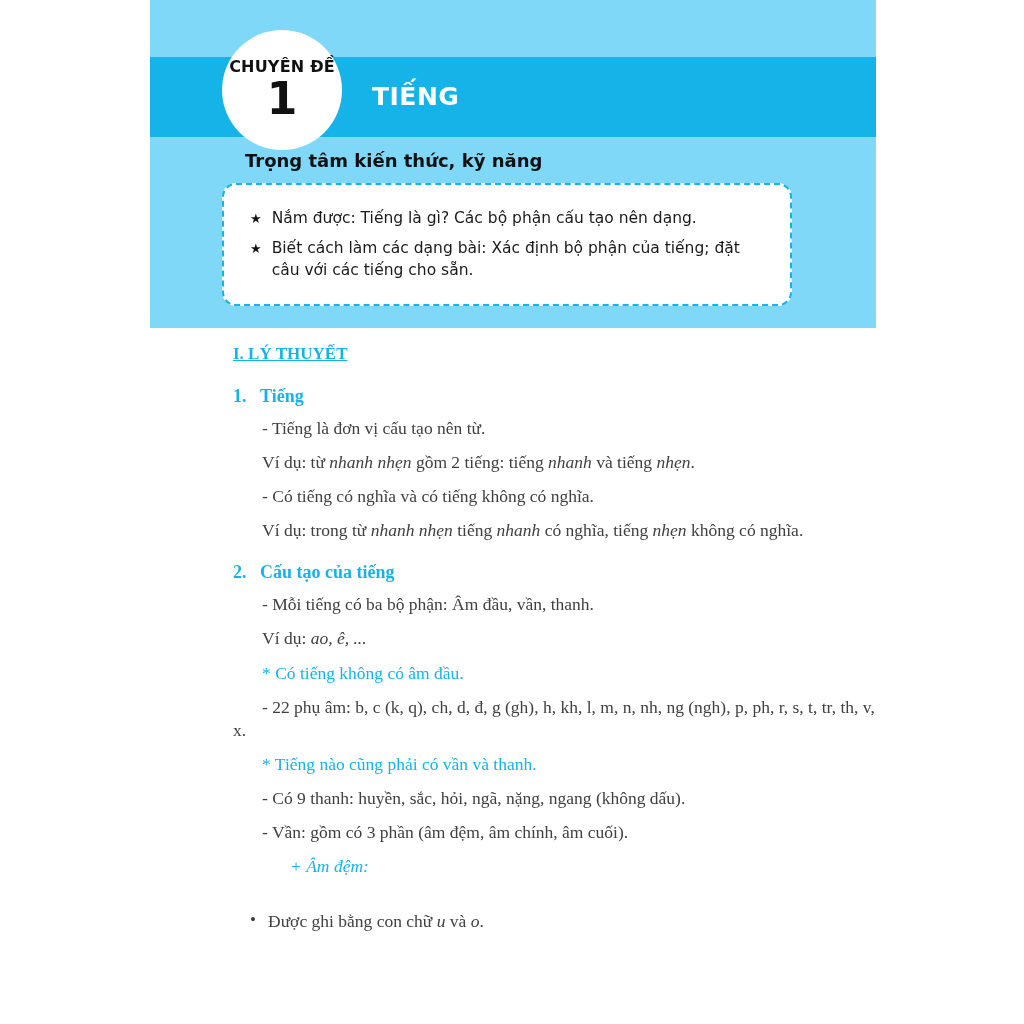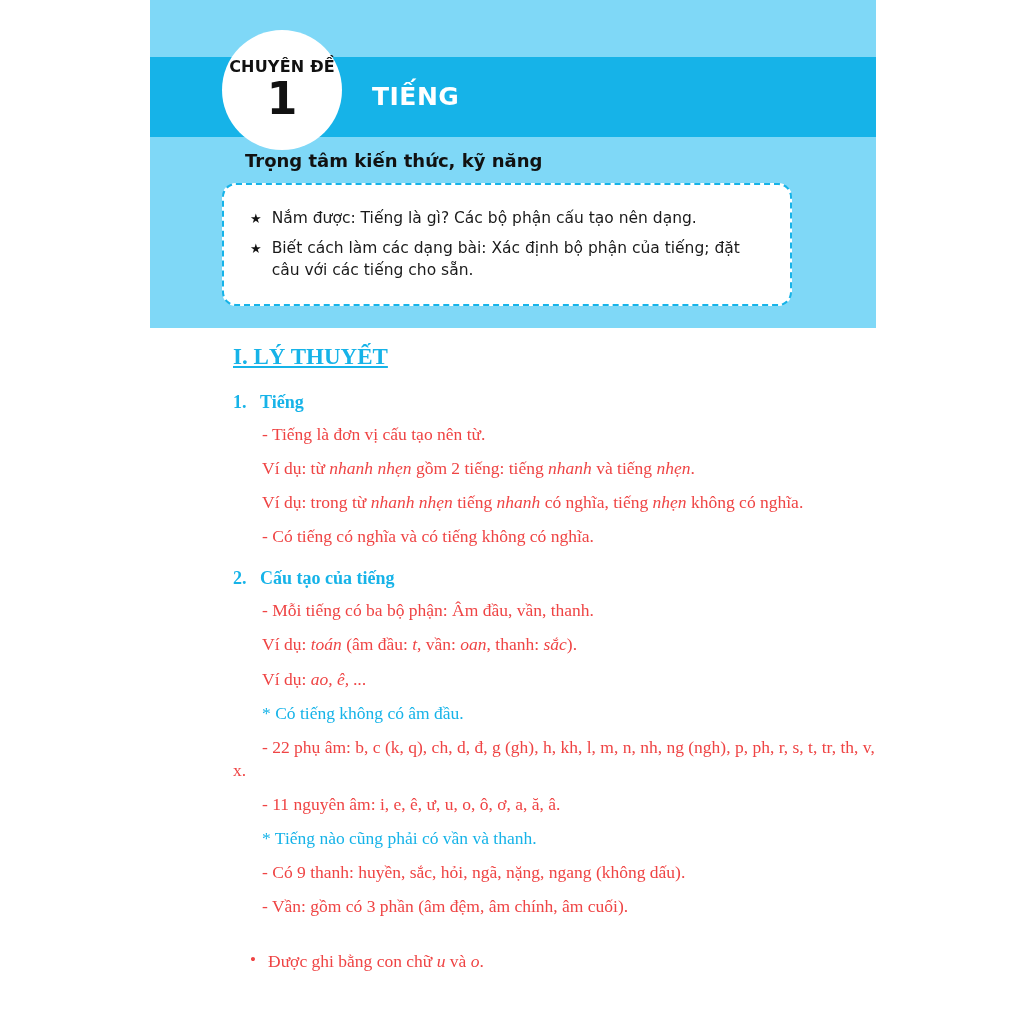--- a/index.html
+++ b/index.html
@@ -125,21 +125,21 @@
 
   
   .content {
     position: absolute;
     left: 150px;
     top: 344px;
     width: 726px;
   }
   .section-heading {
     font-family: "Liberation Serif", serif;
-    font-size: 23px;
+    font-size: 17px;
     font-weight: bold;
     color: #16b3e8;
     text-decoration: underline;
     margin: 0 0 22px 83px;
   }
   .numbered {
     display: flex;
     margin: 0 0 10px 83px;
     font-size: 18px;
     font-weight: bold;
@@ -147,21 +147,21 @@
   }
   .numbered .idx {
     width: 27px;
     flex: 0 0 auto;
   }
   p.line {
     margin: 0 0 11px 0;
     padding-left: 112px;
     font-size: 17.5px;
     line-height: 1.32;
-    color: #ef4444;
+    color: #404040;
   }
   p.line.accent {
     color: #16b3e8;
   }
   p.line.hang {
     padding-left: 83px;
     text-indent: 29px;
   }
   p.line.sub {
     padding-left: 140px;
@@ -215,33 +215,32 @@
 
     <h2 class="section-heading">I. LÝ THUYẾT</h2>
 
     <div class="numbered">
       <span class="idx">1.</span>
       <span>Tiếng</span>
     </div>
 
     <p class="line">- Tiếng là đơn vị cấu tạo nên từ.</p>
     <p class="line">Ví dụ: từ <i>nhanh nhẹn</i> gồm 2 tiếng: tiếng <i>nhanh</i> và tiếng <i>nhẹn</i>.</p>
+    <p class="line">- Có tiếng có nghĩa và có tiếng không có nghĩa.</p>
     <p class="line">Ví dụ: trong từ <i>nhanh nhẹn</i> tiếng <i>nhanh</i> có nghĩa, tiếng <i>nhẹn</i> không có nghĩa.</p>
-    <p class="line">- Có tiếng có nghĩa và có tiếng không có nghĩa.</p>
 
     <div class="numbered" style="margin-top:20px;">
       <span class="idx">2.</span>
       <span>Cấu tạo của tiếng</span>
     </div>
 
     <p class="line">- Mỗi tiếng có ba bộ phận: Âm đầu, vần, thanh.</p>
-    <p class="line">Ví dụ: <i>toán</i> (âm đầu: <i>t</i>, vần: <i>oan</i>, thanh: <i>sắc</i>).</p>
     <p class="line">Ví dụ: <i>ao, ê, ...</i></p>
     <p class="line accent">* Có tiếng không có âm đầu.</p>
     <p class="line hang">- 22 phụ âm: b, c (k, q), ch, d, đ, g (gh), h, kh, l, m, n, nh, ng (ngh), p, ph, r, s, t, tr, th, v, x.</p>
-    <p class="line">- 11 nguyên âm: i, e, ê, ư, u, o, ô, ơ, a, ă, â.</p>
     <p class="line accent">* Tiếng nào cũng phải có vần và thanh.</p>
     <p class="line">- Có 9 thanh: huyền, sắc, hỏi, ngã, nặng, ngang (không dấu).</p>
     <p class="line">- Vần: gồm có 3 phần (âm đệm, âm chính, âm cuối).</p>
+    <p class="line sub">+ Âm đệm:</p>
     <p class="line bullet">Được ghi bằng con chữ <i>u</i> và <i>o</i>.</p>
 
   </div>
 </div>
 
 </body></html>

